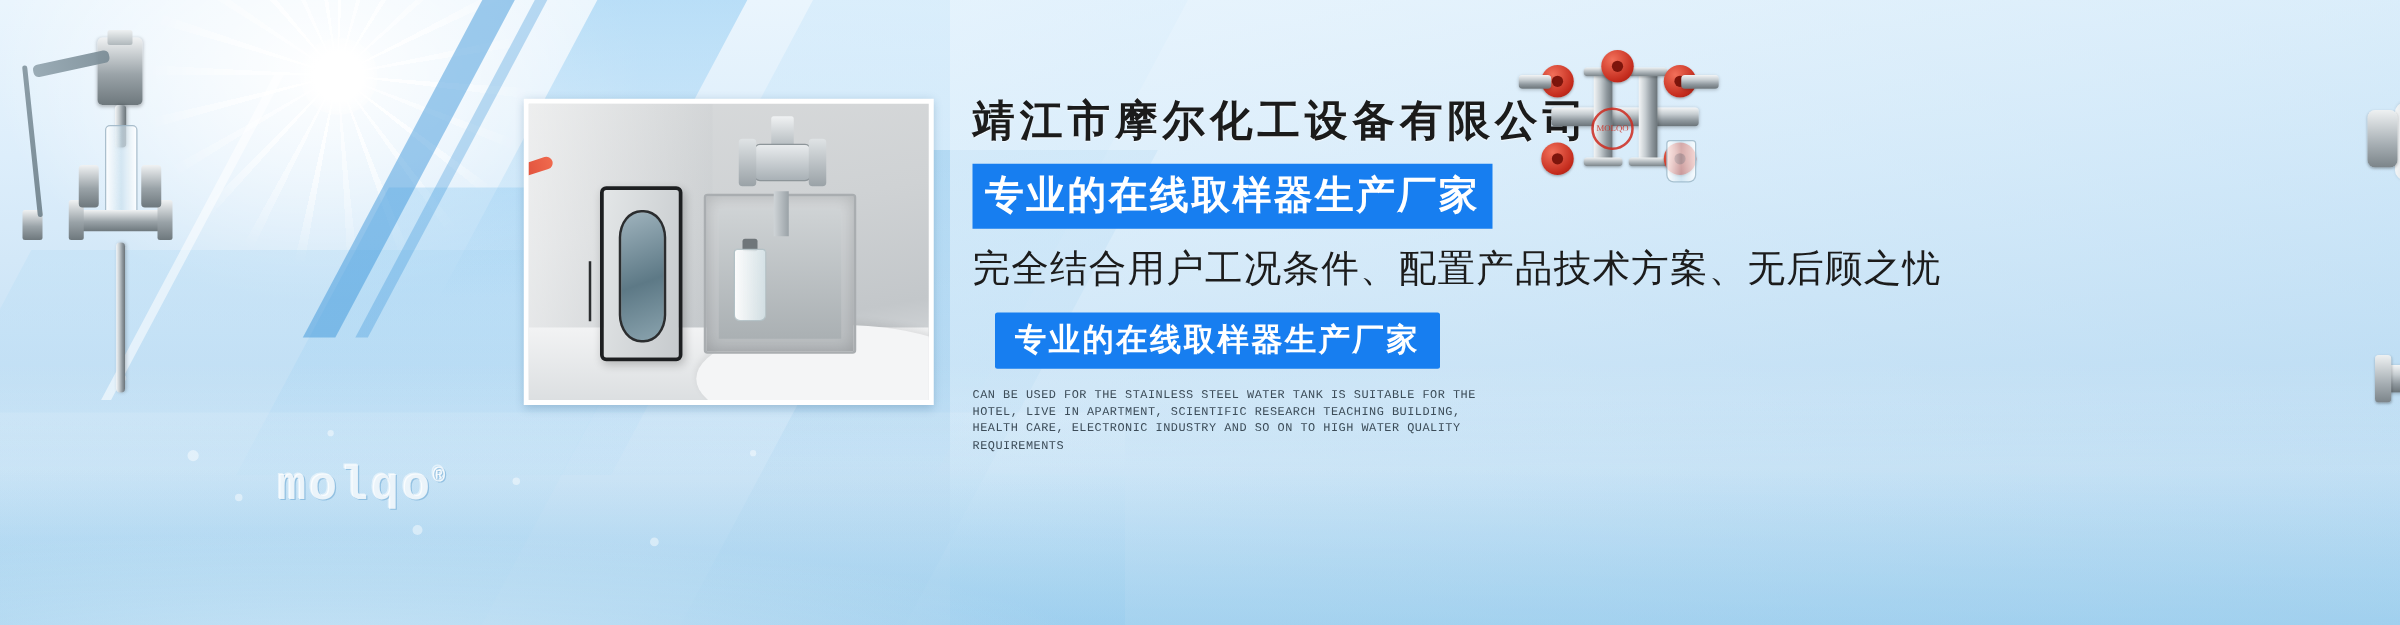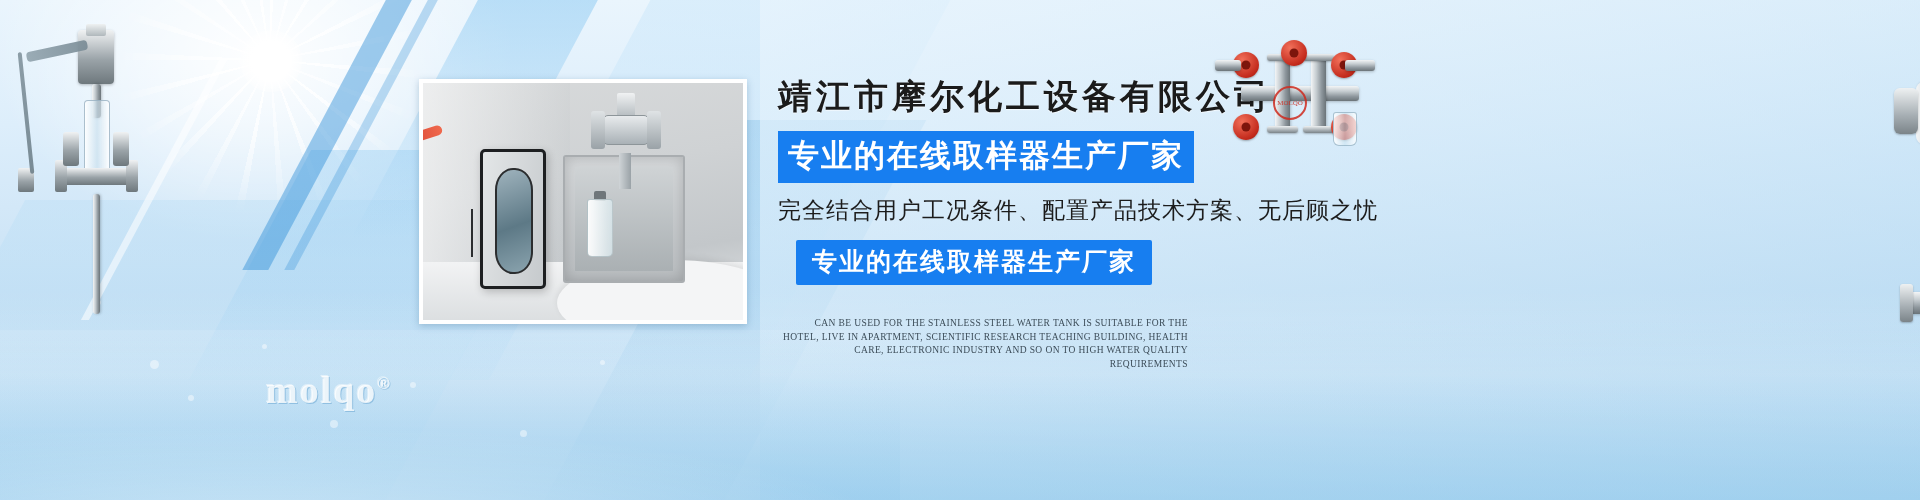--- a/index.html
+++ b/index.html
@@ -174,57 +174,55 @@
   }
   .line-slogan {
     margin-top:11px;
     font-size:31px;
     letter-spacing:2px;
     padding:4px 10px 6px 10px;
   }
 
   .line-desc {
     margin-top:12px;
-    font-size:23px;
+    font-size:30px;
     letter-spacing:1px;
     color:#1c1c1c;
     white-space:nowrap;
   }
 
   .line-custom {
     margin-top:14px;
     margin-left:18px;
     font-size:25px;
     letter-spacing:2px;
     padding:5px 16px 7px 16px;
     border-radius:2px;
   }
 
   .en-text {
-    margin-top:32px;
+    margin-top:14px;
     width:410px;
-    font-family:Liberation Serif, serif;
+    font-family:Liberation Mono, monospace;
     font-size:9.5px;
     line-height:13.5px;
     letter-spacing:.4px;
     color:#3c4c58;
-    text-align:right;
   }
 
   
   .brand {
     position:absolute; left:222px; top:368px;
-    font-family:Liberation Serif, serif;
+    font-family:Liberation Mono, monospace;
     font-weight:bold;
     font-size:38px;
     letter-spacing:2px;
     color:rgba(255,255,255,.80);
     text-shadow:1px 1px 0 rgba(120,175,215,.65),
                 -1px -1px 0 rgba(255,255,255,.5);
-    margin-left:44px;
   }
   .brand sup { font-size:17px; vertical-align:super; }
 
   
   .rx { position:absolute; }
   .red-wheel {
     position:absolute; width:26px; height:26px; border-radius:50%;
     background:radial-gradient(circle at 35% 30%,#f2705a,#c32a1c 70%,#8d1a10);
     box-shadow:0 1px 2px rgba(0,0,0,.3);
   }

